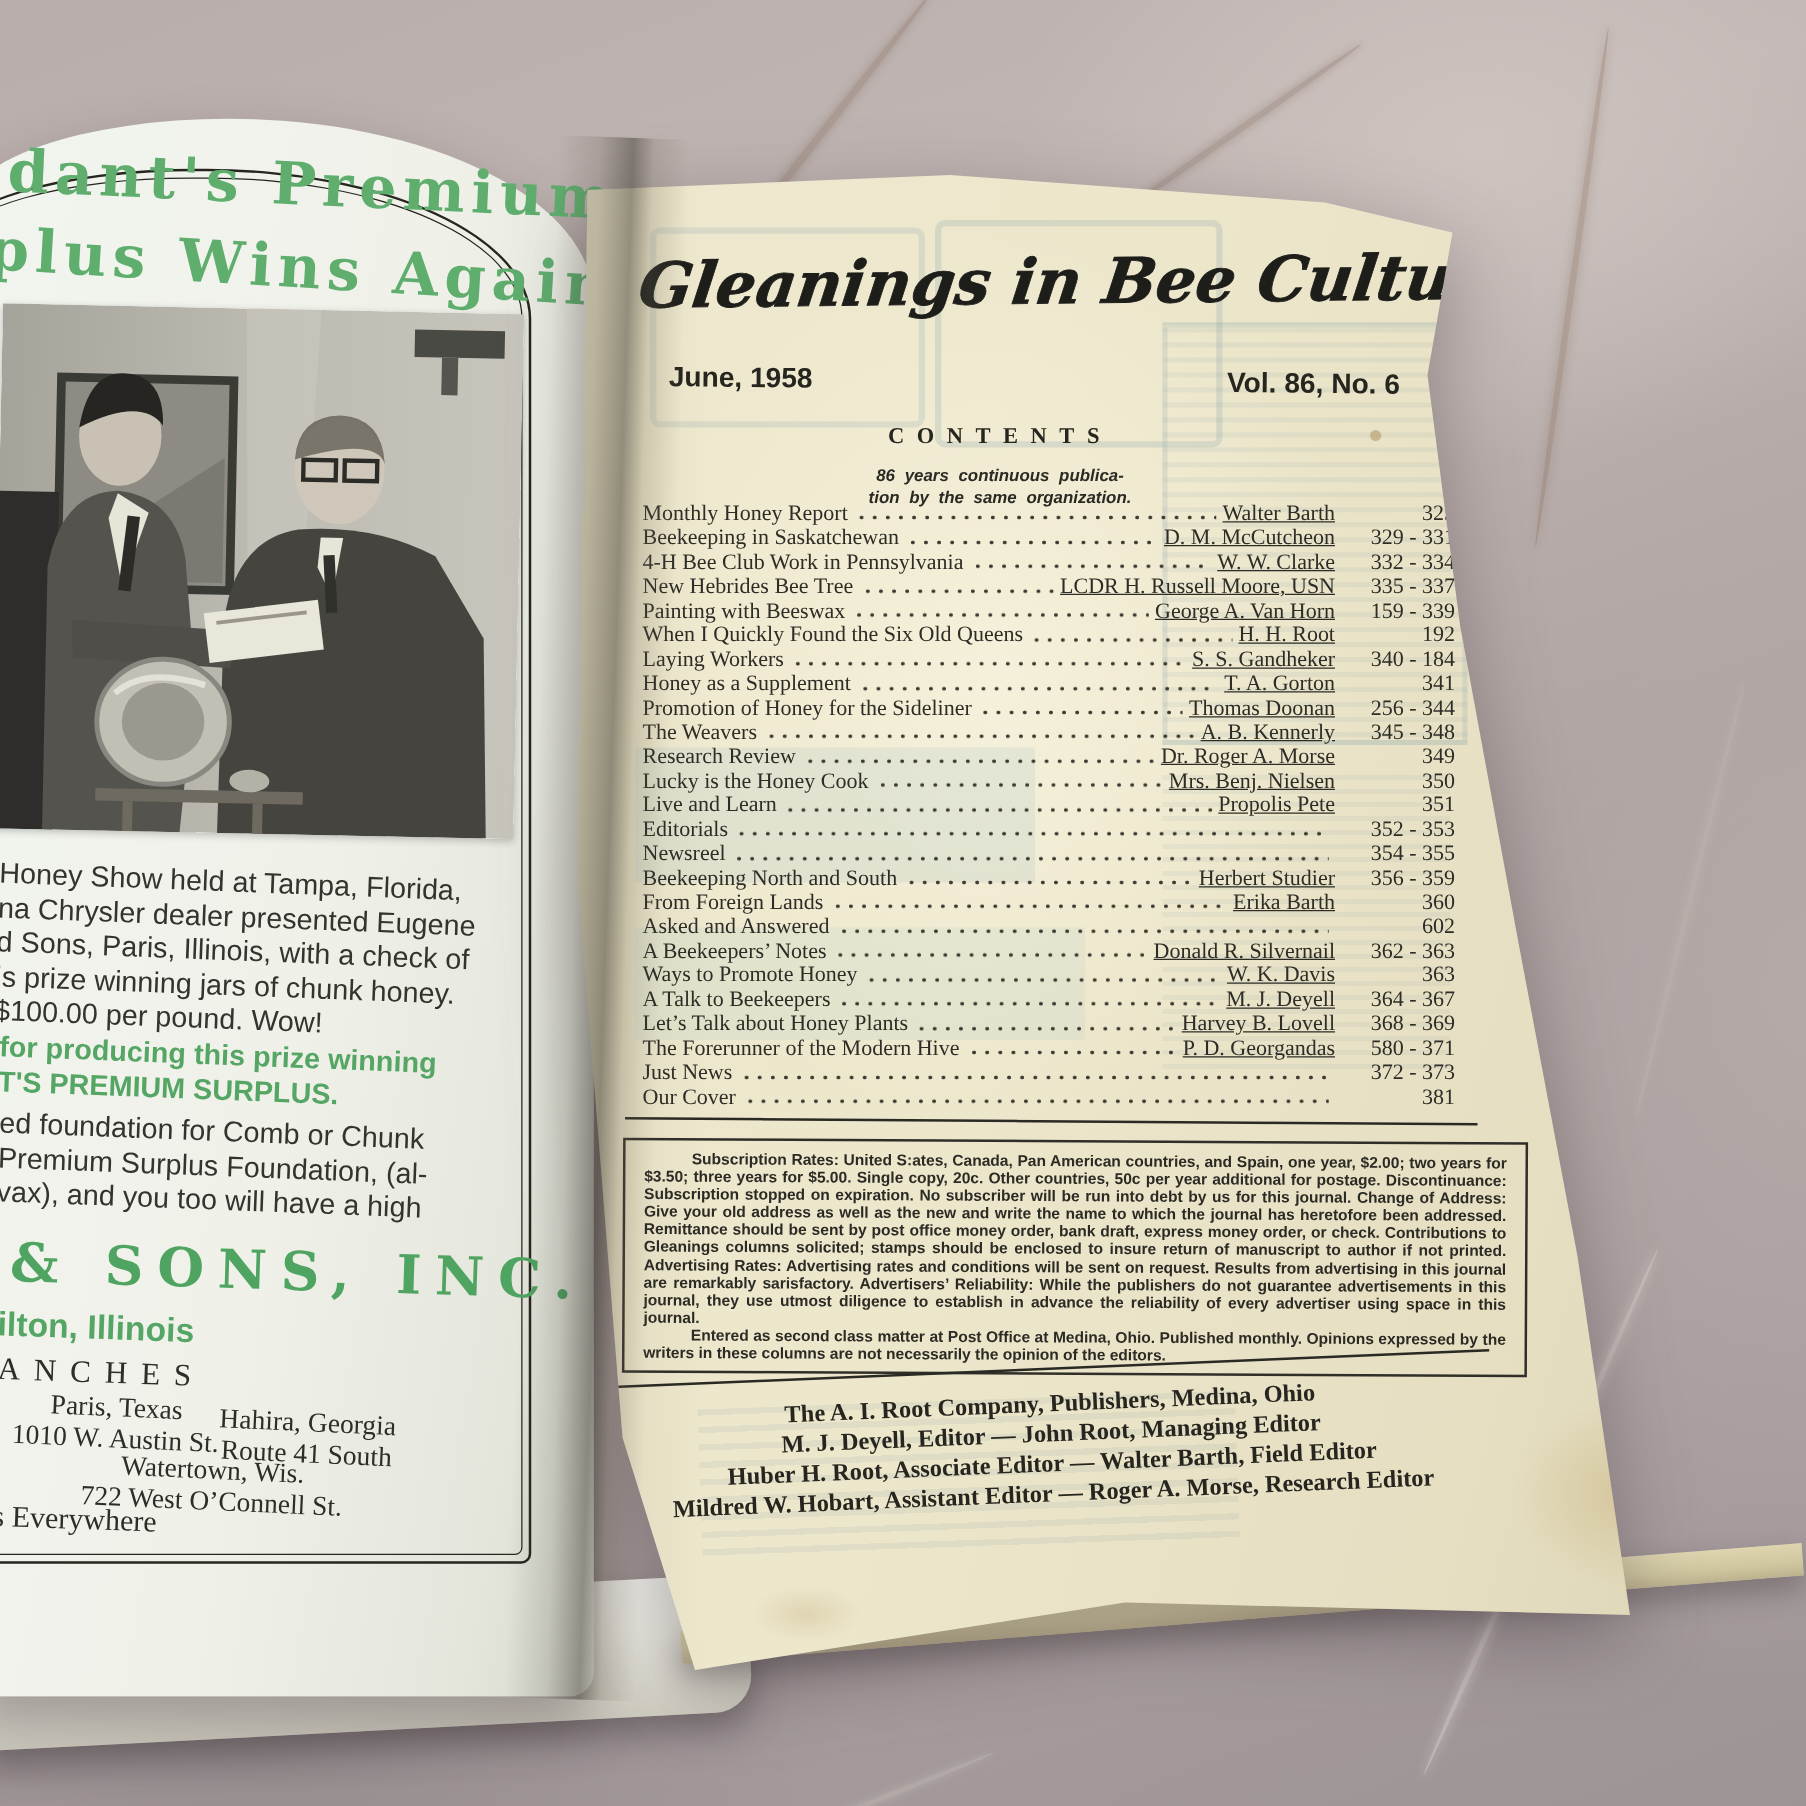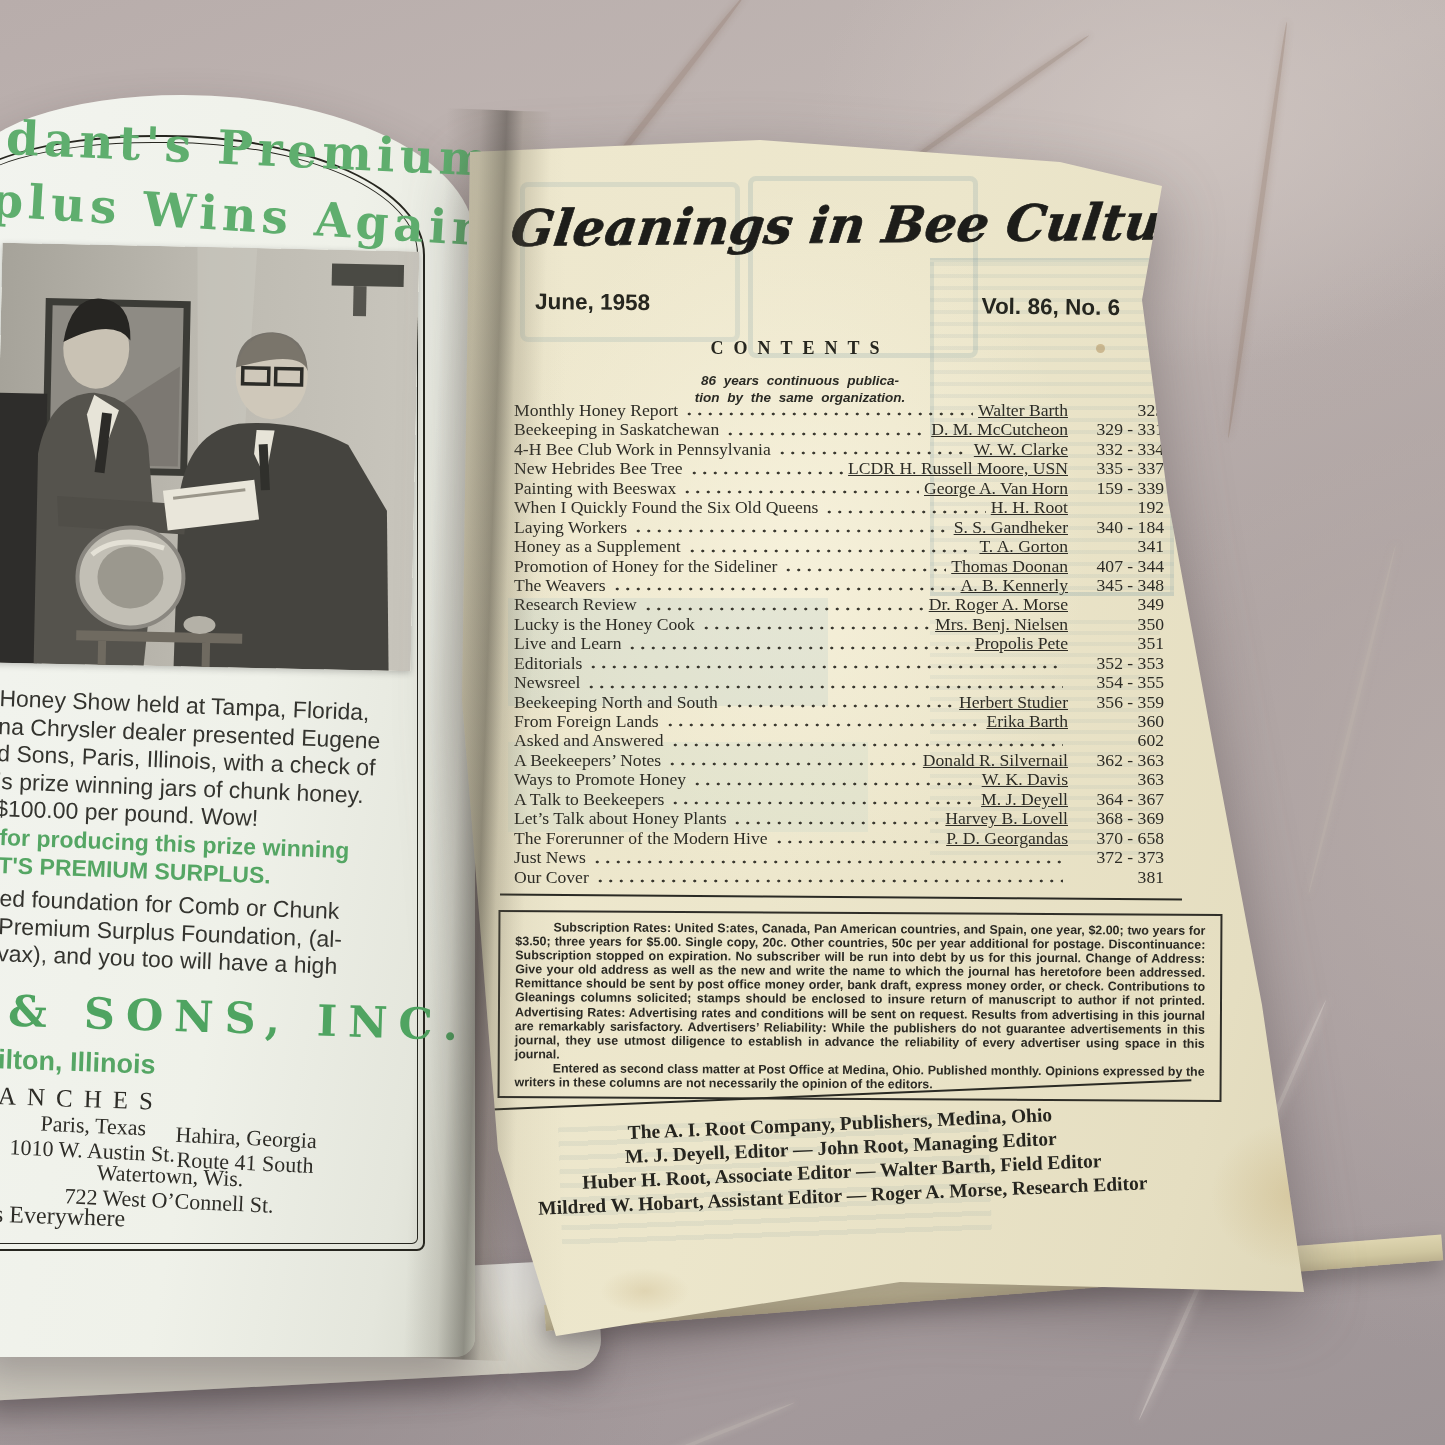--- a/index.html
+++ b/index.html
@@ -286,21 +286,21 @@
           <span class="t-title">Honey as a Supplement</span>
           <span class="dots"></span>
           <span class="t-author">T. A. Gorton</span>
           <span class="t-pages">341</span>
         </div>
 
         <div class="toc-row">
           <span class="t-title">Promotion of Honey for the Sideliner</span>
           <span class="dots"></span>
           <span class="t-author">Thomas Doonan</span>
-          <span class="t-pages">407 - 344</span>
+          <span class="t-pages">256 - 344</span>
         </div>
 
         <div class="toc-row">
           <span class="t-title">The Weavers</span>
           <span class="dots"></span>
           <span class="t-author">A. B. Kennerly</span>
           <span class="t-pages">345 - 348</span>
         </div>
 
         <div class="toc-row">
@@ -384,21 +384,21 @@
           <span class="t-title">Let’s Talk about Honey Plants</span>
           <span class="dots"></span>
           <span class="t-author">Harvey B. Lovell</span>
           <span class="t-pages">368 - 369</span>
         </div>
 
         <div class="toc-row">
           <span class="t-title">The Forerunner of the Modern Hive</span>
           <span class="dots"></span>
           <span class="t-author">P. D. Georgandas</span>
-          <span class="t-pages">370 - 658</span>
+          <span class="t-pages">580 - 371</span>
         </div>
 
         <div class="toc-row">
           <span class="t-title">Just News</span>
           <span class="dots"></span>
           <span class="t-author"></span>
           <span class="t-pages">372 - 373</span>
         </div>
 
         <div class="toc-row">

